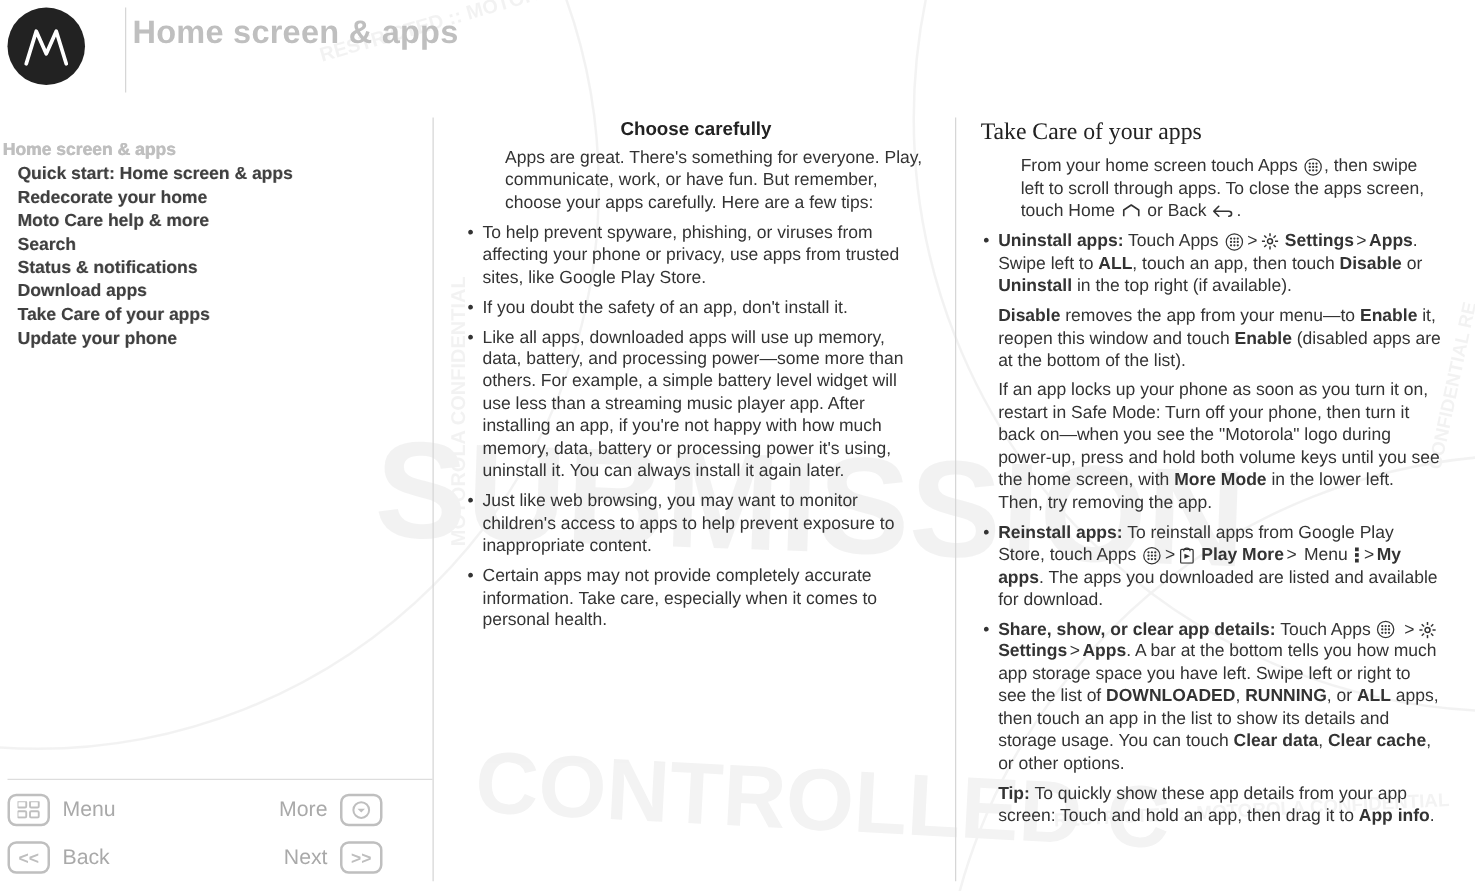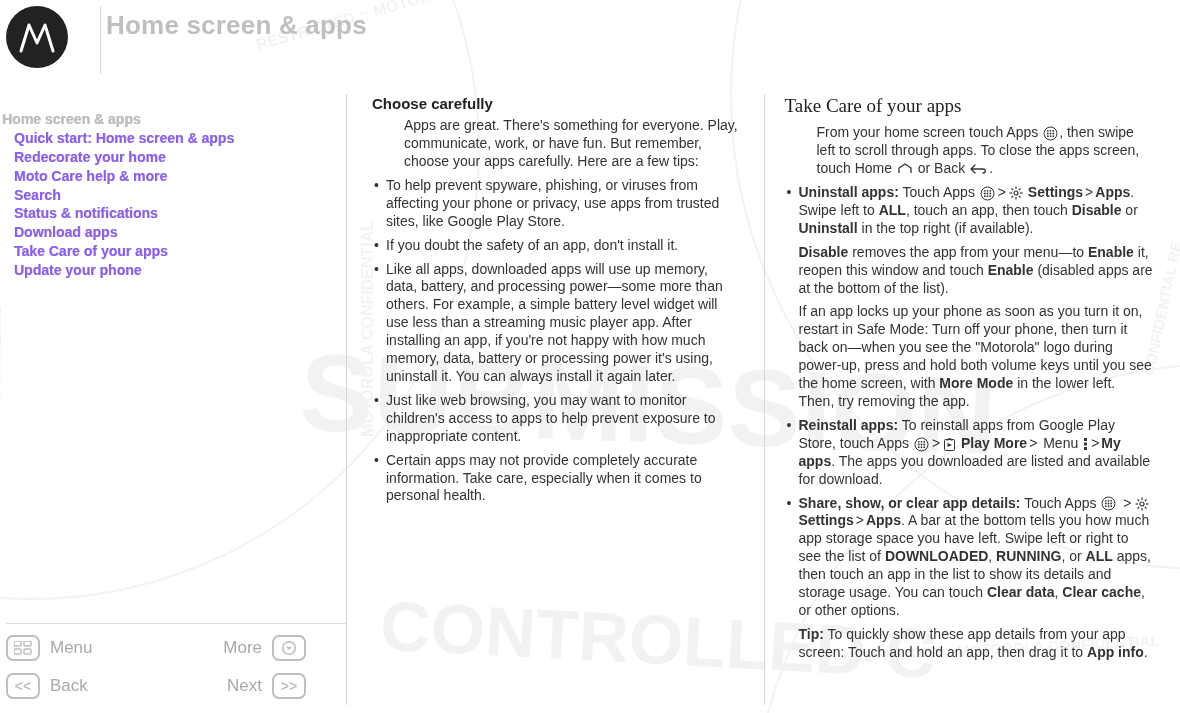--- a/index.html
+++ b/index.html
@@ -47,21 +47,21 @@
   }
   .sidebar {
     position: absolute; left: 2px; top: 110px; width: 290px;
     z-index: 2;
     font-size: 14px; line-height: 1.35;
   }
   .side-h {
     font-weight: bold; color: #bfbfbf;
     text-shadow: 0.5px 0 0 #bfbfbf;
   }
-  .side-item { margin-left: 12px; font-weight: bold; color: #8b5cf6; text-shadow: 0.5px 0 0 #bfbfbf; }
+  .side-item { margin-left: 12px; font-weight: bold; color: #404040; text-shadow: 0.5px 0 0 #bfbfbf; }
 
   .nav {
     position: absolute; left: 6px; bottom: 14px; width: 300px;
     z-index: 2; color: #a9a9a9; font-size: 17px;
   }
   .nav-row { display: flex; align-items: center; justify-content: space-between; margin-bottom: 12px; }
   .nav-row:last-child { margin-bottom: 0; }
   .nav-cell { display: flex; align-items: center; gap: 10px; }
   .nav-btn {
     width: 34px; height: 26px; border: 2px solid #bfbfbf; border-radius: 7px;
@@ -79,21 +79,21 @@
     flex: 1 1 50%;
     padding: 0 20px 0 18px;
     font-size: 14px; line-height: 1.28; color: #333;
   }
   .vsep { width: 1px; background: #d6d6d6; flex: 0 0 1px; margin: 0 2px; }
   .vsep-left {
     position: absolute; left: 346px; top: 94px; bottom: 8px; width: 1px; background: #d6d6d6;
     z-index: 2;
   }
 
-  h3.sub { font-size: 15px; font-weight: bold; margin-bottom: 4px; color: #222; }
+  h3.sub { font-size: 15px; font-weight: bold; margin-bottom: 4px; color: #222; text-align: center; }
   h3.section { font-size: 19px; font-weight: normal; margin-bottom: 6px; color: #222; font-family: Georgia, 'Times New Roman', serif;}
   .para { margin-bottom: 6px; margin-left: 32px; }
   .ul { list-style: none; padding-left: 0; }
   .ul > li { position: relative; padding-left: 14px; margin-bottom: 6px; }
   .ul > li::before {
     content: "•"; position: absolute; left: 2px; top: 0; color: #333;
   }
   .sub-para { margin-top: 6px; }
   b { font-weight: bold; }
   .ico {

